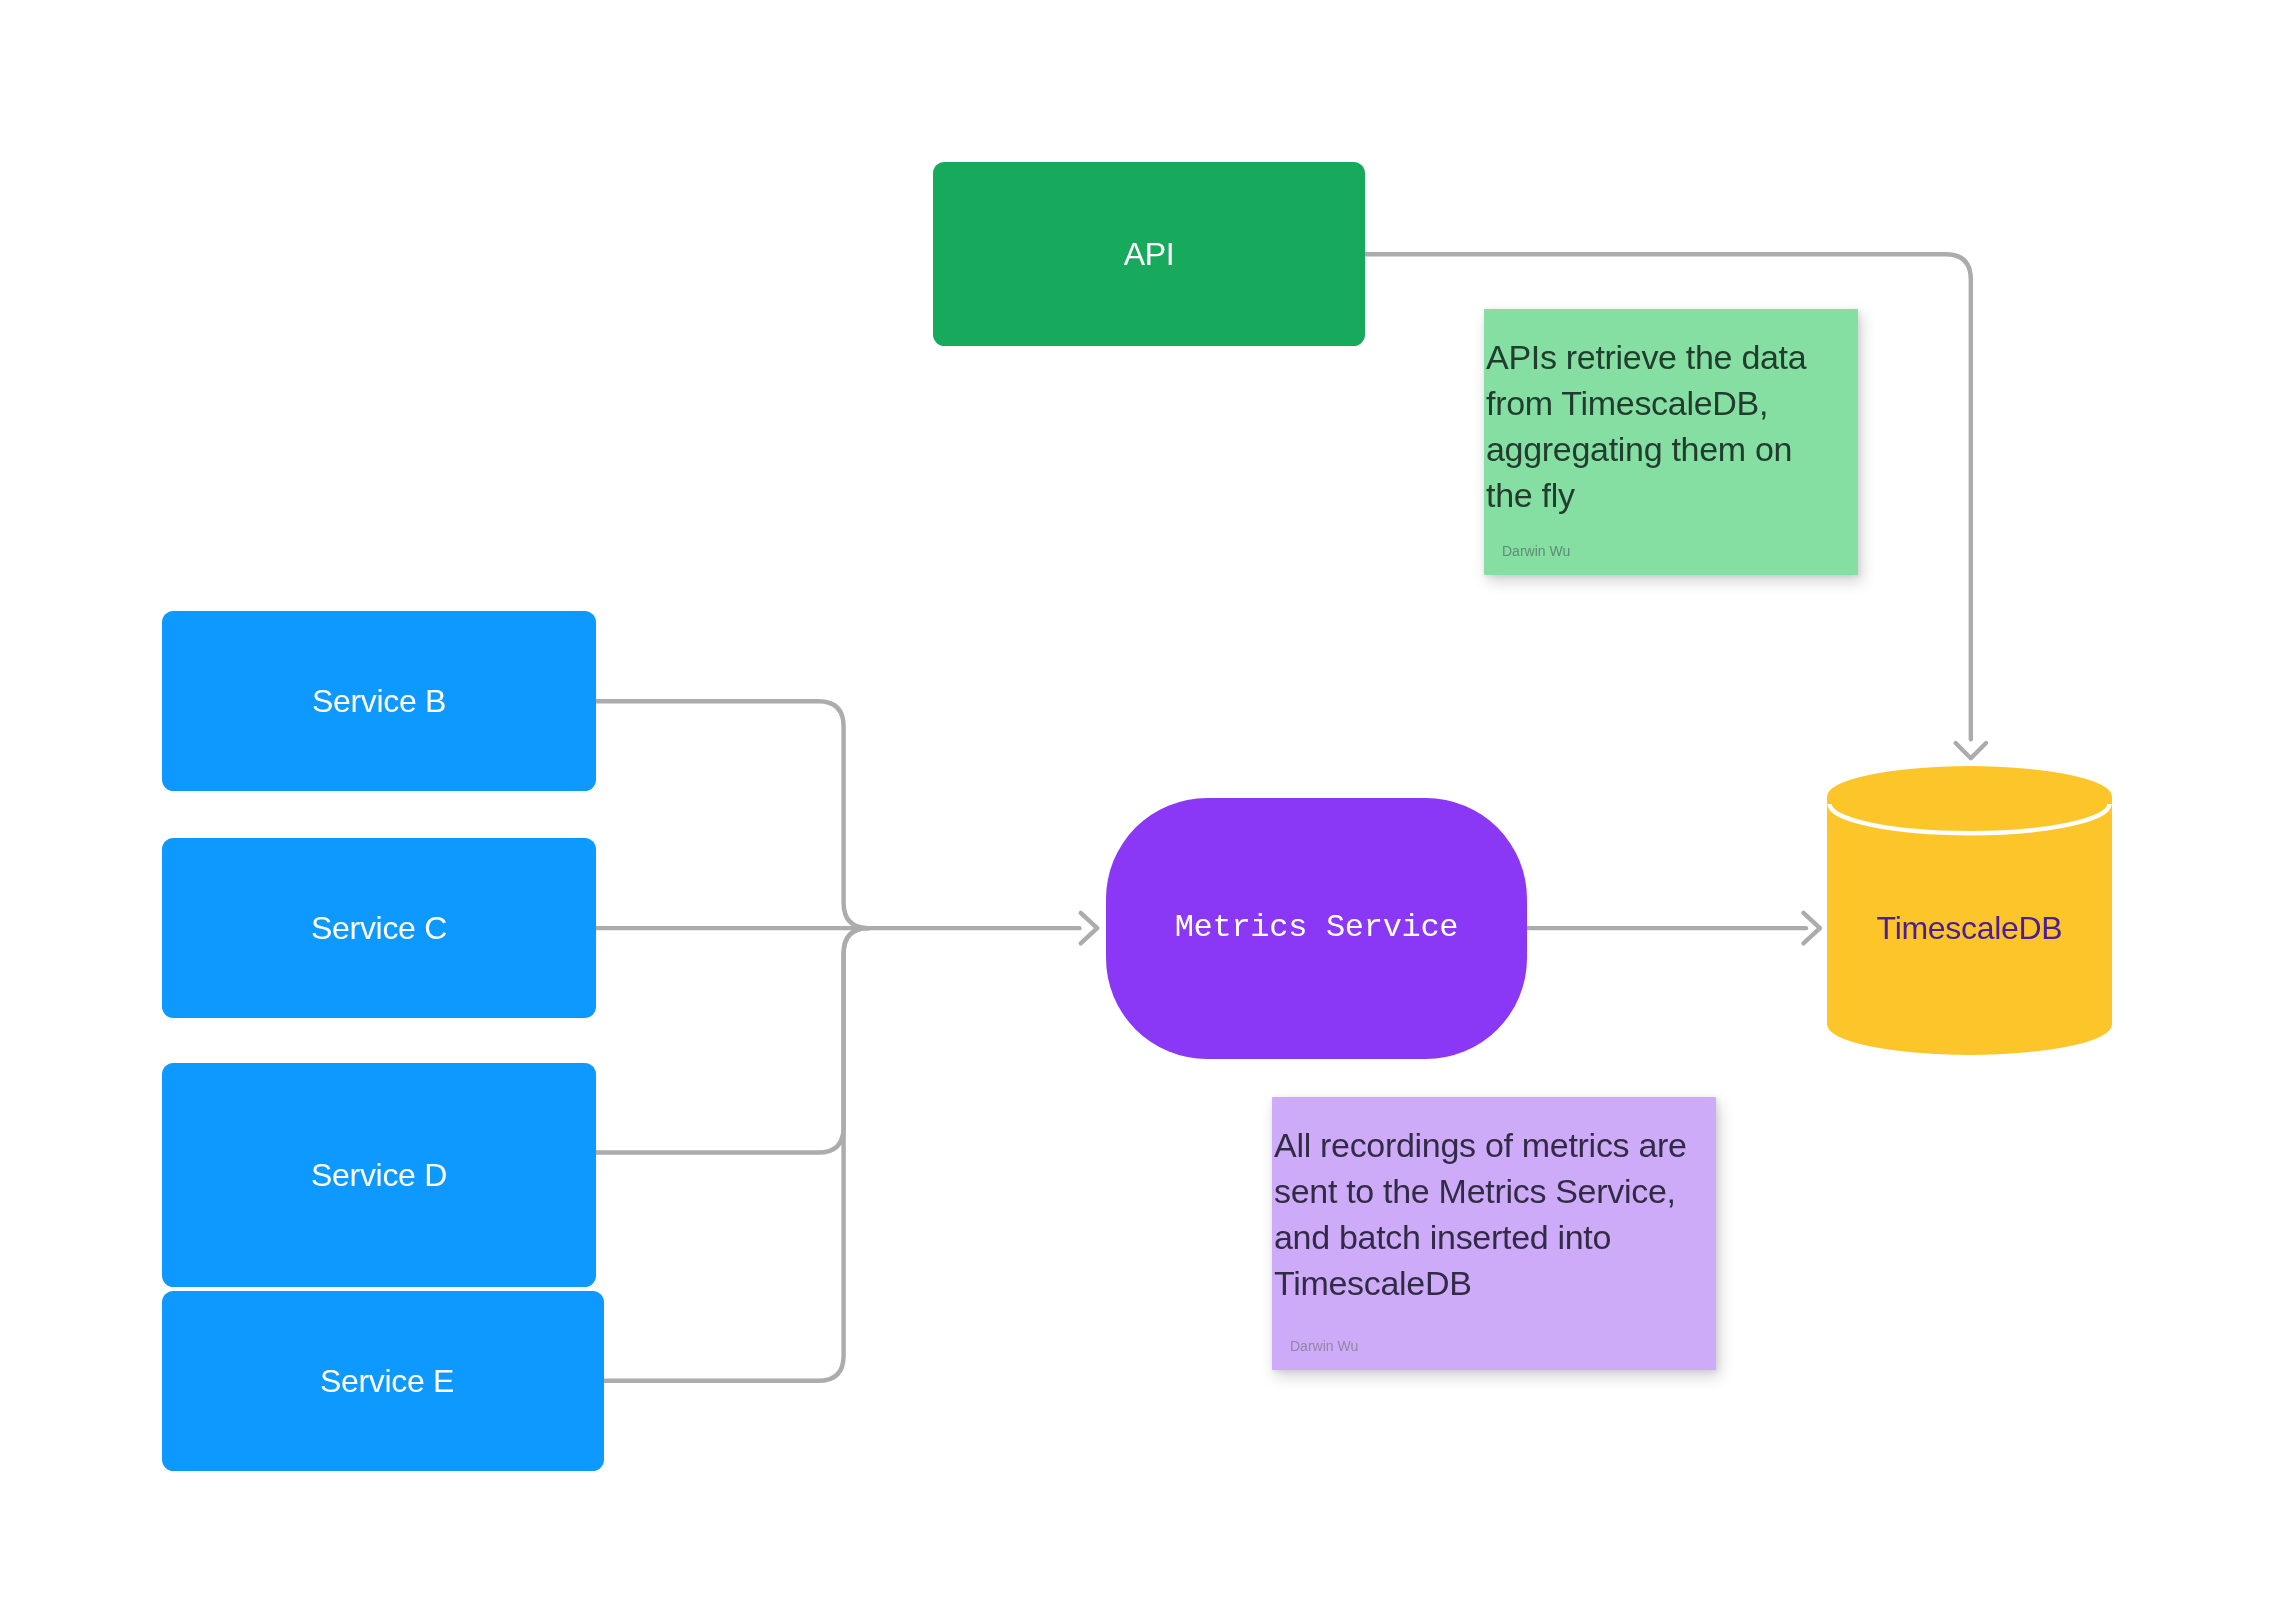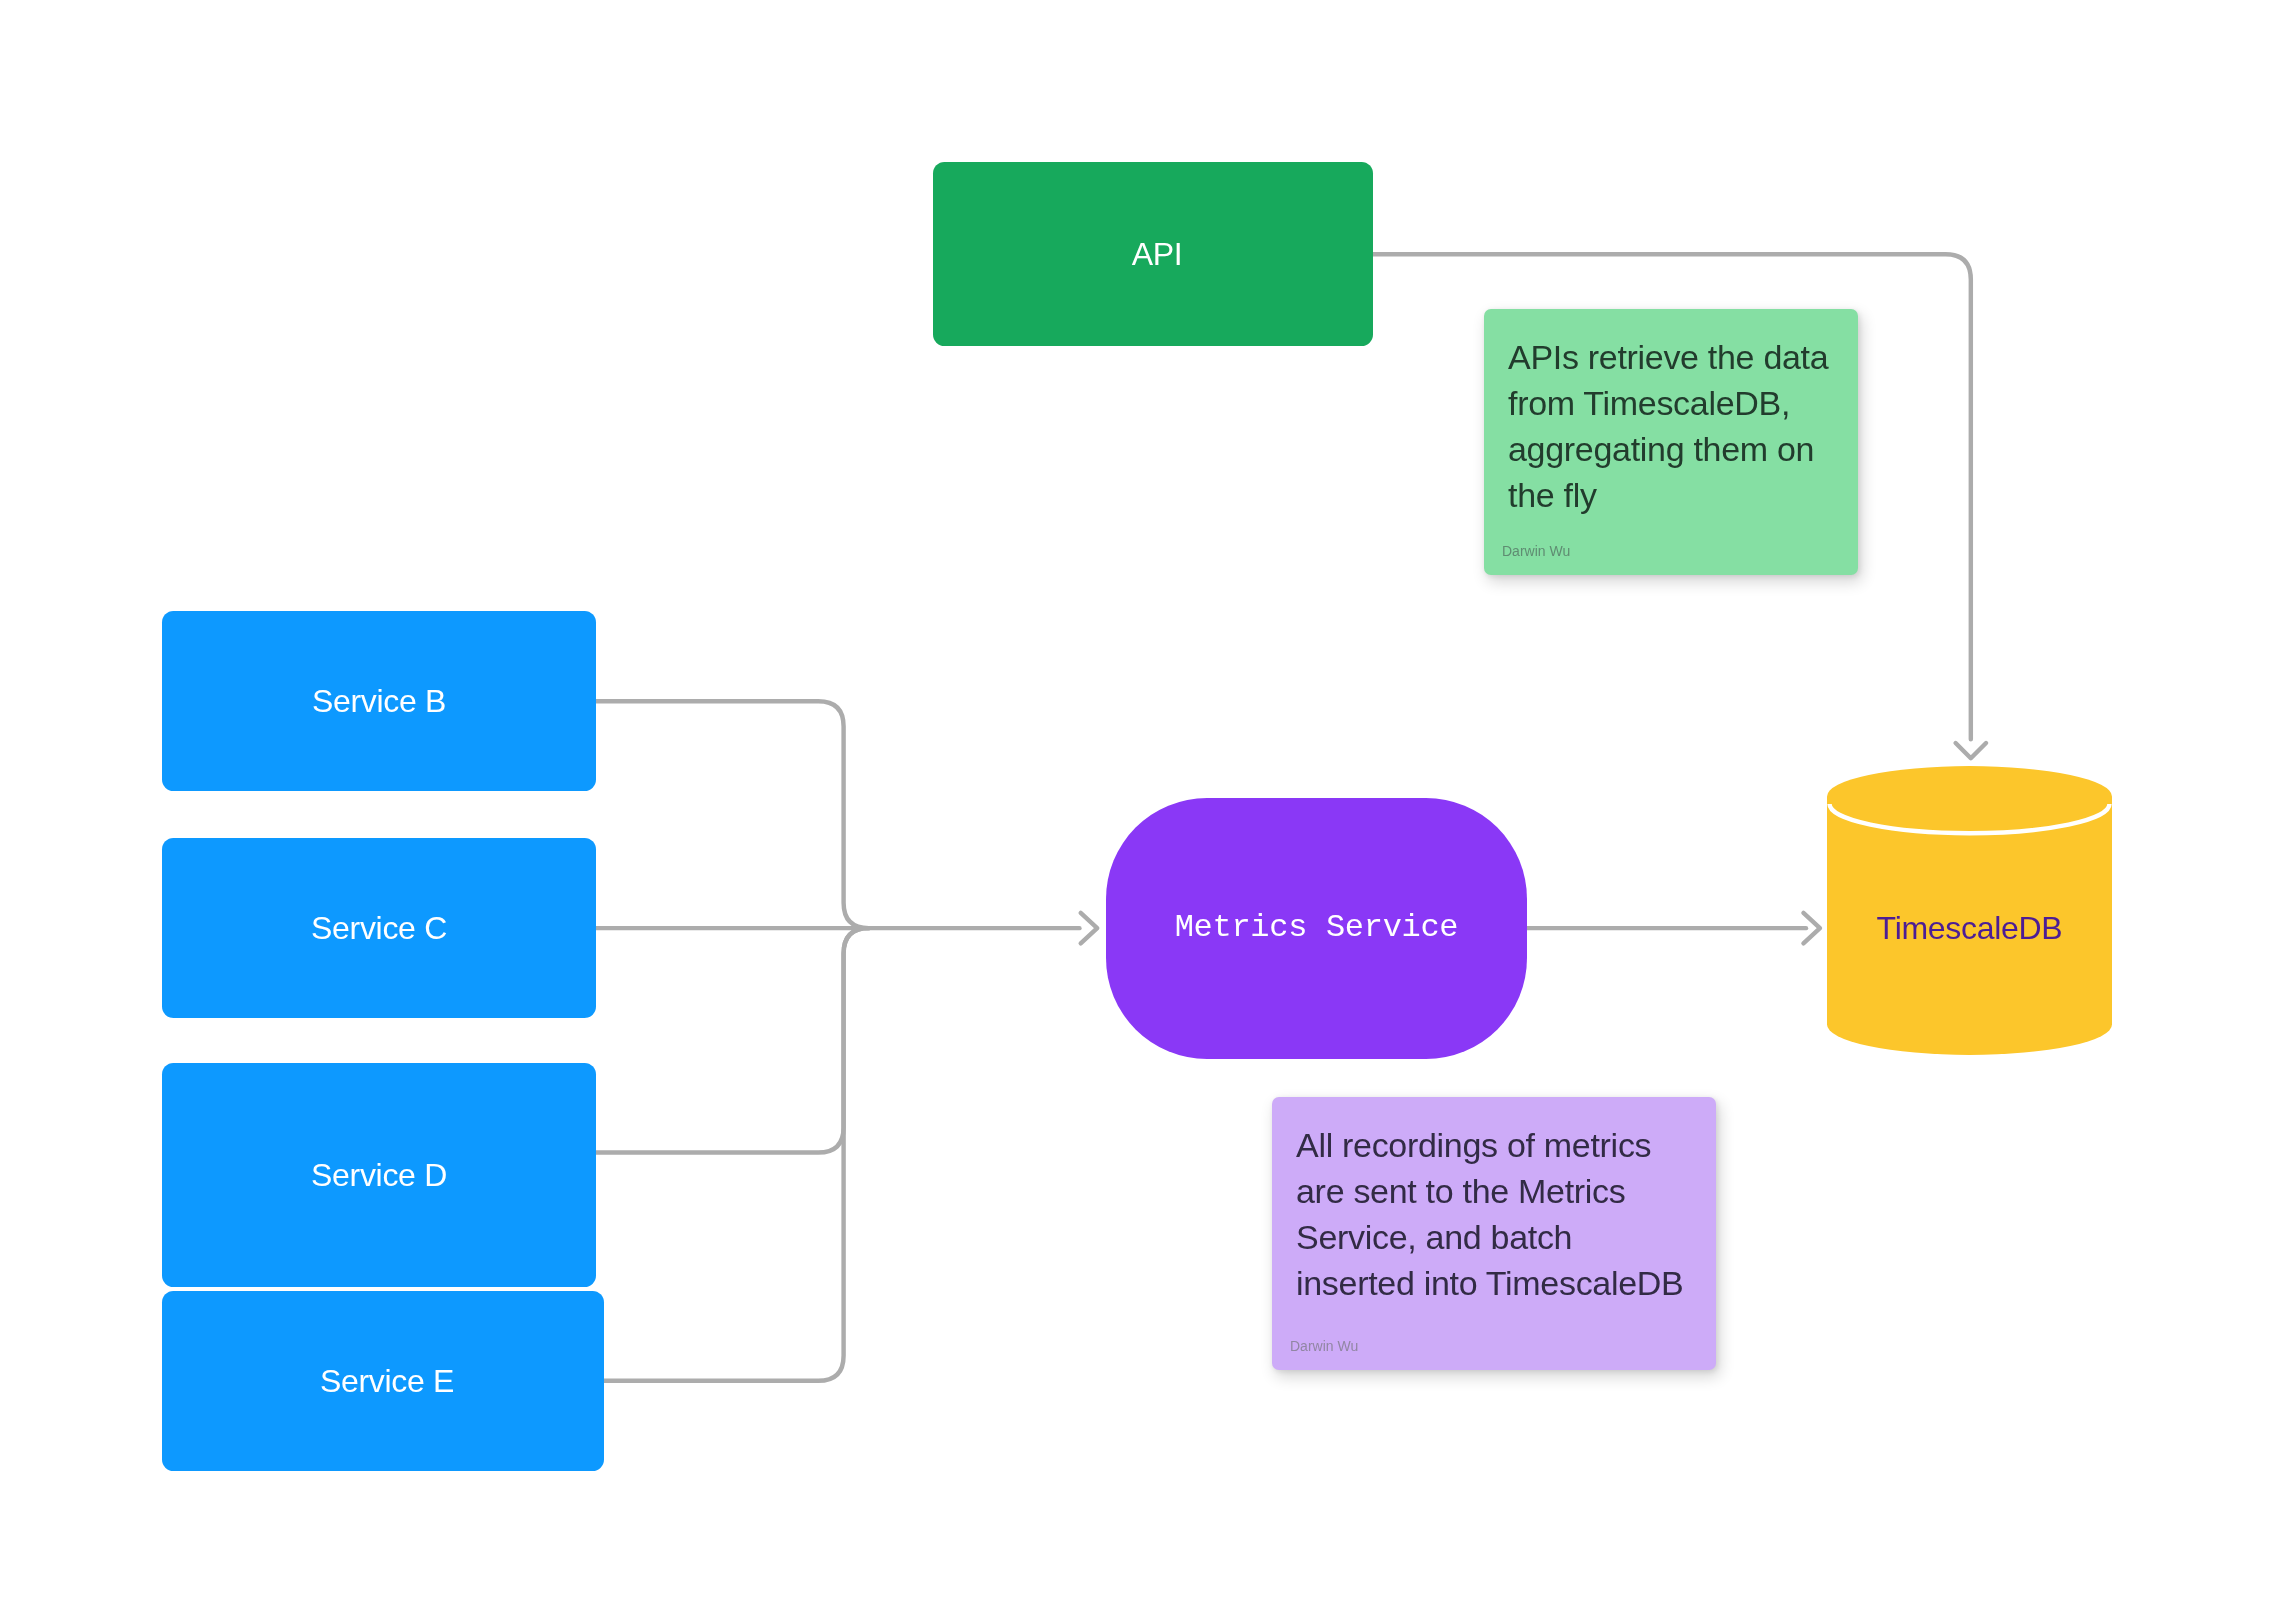--- a/index.html
+++ b/index.html
@@ -46,41 +46,41 @@
     left: 0; right: 0;
     top: 143px;
     height: 38px;
     line-height: 38px;
     text-align: center;
     font-size: 32px;
     letter-spacing: -0.3px;
   }
   .sticky {
     position: absolute;
-    border-radius: 7px;
-    padding: 25px 18px 18px 24px;
+    border-radius: 1px;
+    padding: 25px 18px 18px 2px;
     box-sizing: border-box;
     font-size: 34px;
     line-height: 46px;
     font-weight: 500;
     letter-spacing: -0.3px;
     box-shadow: 3.8px 6.3px 15px rgba(0,0,0,0.16), 1.3px 1.9px 5px rgba(0,0,0,0.08);
   }
   .sticky-author {
     position: absolute;
     left: 18px;
     bottom: 15px;
     font-size: 14px;
     font-weight: 400;
     letter-spacing: 0;
     line-height: 1.2;
   }
   .note-green  { left: 1484px; top: 309px;  width: 374px; height: 266px; }
   .note-purple { left: 1272px; top: 1097px; width: 444px; height: 273px; }
-  .api-box       { left: 933px; top: 162px;  width: 432px; height: 184px; padding-left: 8px; }
+  .api-box       { left: 933px; top: 162px;  width: 432px; height: 184px; }
   .service-b-box { left: 162px;  top: 611px;  width: 434px; height: 180px; }
   .service-c-box { left: 162px;  top: 838px; width: 434px; height: 180px; }
   .service-d-box { left: 162px;  top: 1063px; width: 434px; height: 224px; }
   .service-e-box { left: 162px;  top: 1291px; width: 434px; height: 180px; }
   .metrics-box   { left: 1106px; top: 798px; width: 421px; height: 261px; }
 </style>
 </head>
 <body>
 
 <div class="canvas">

